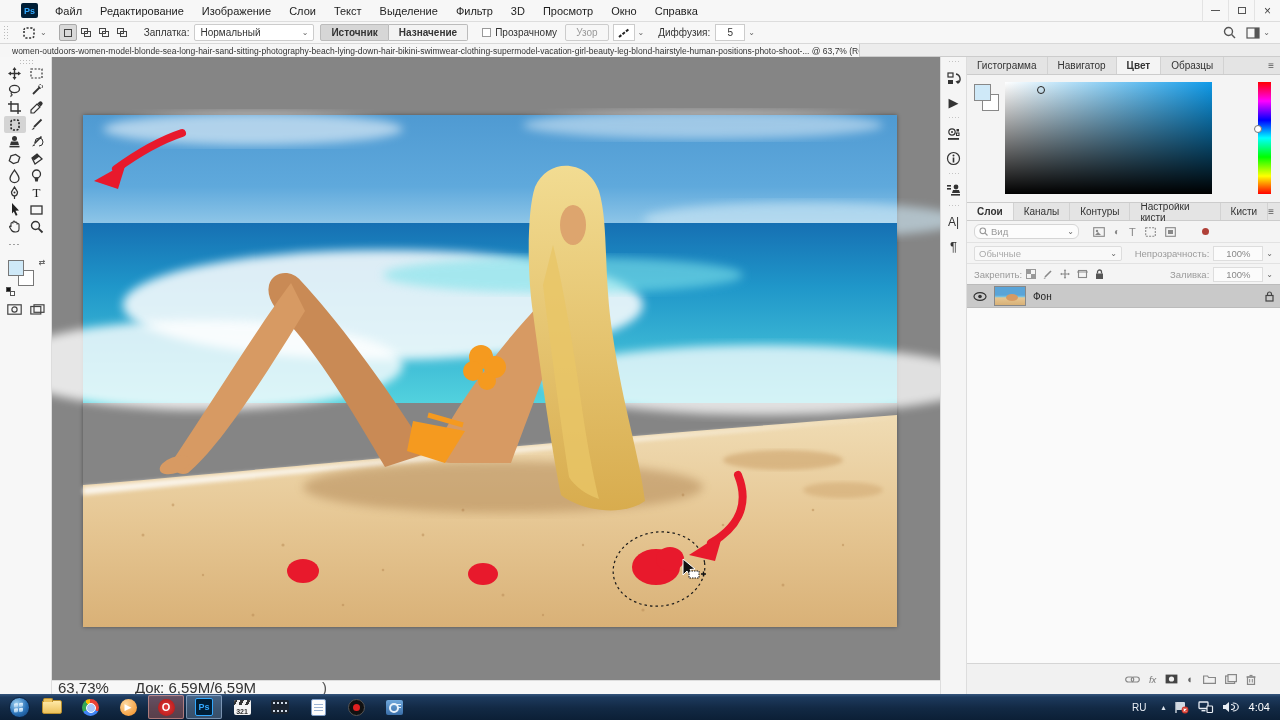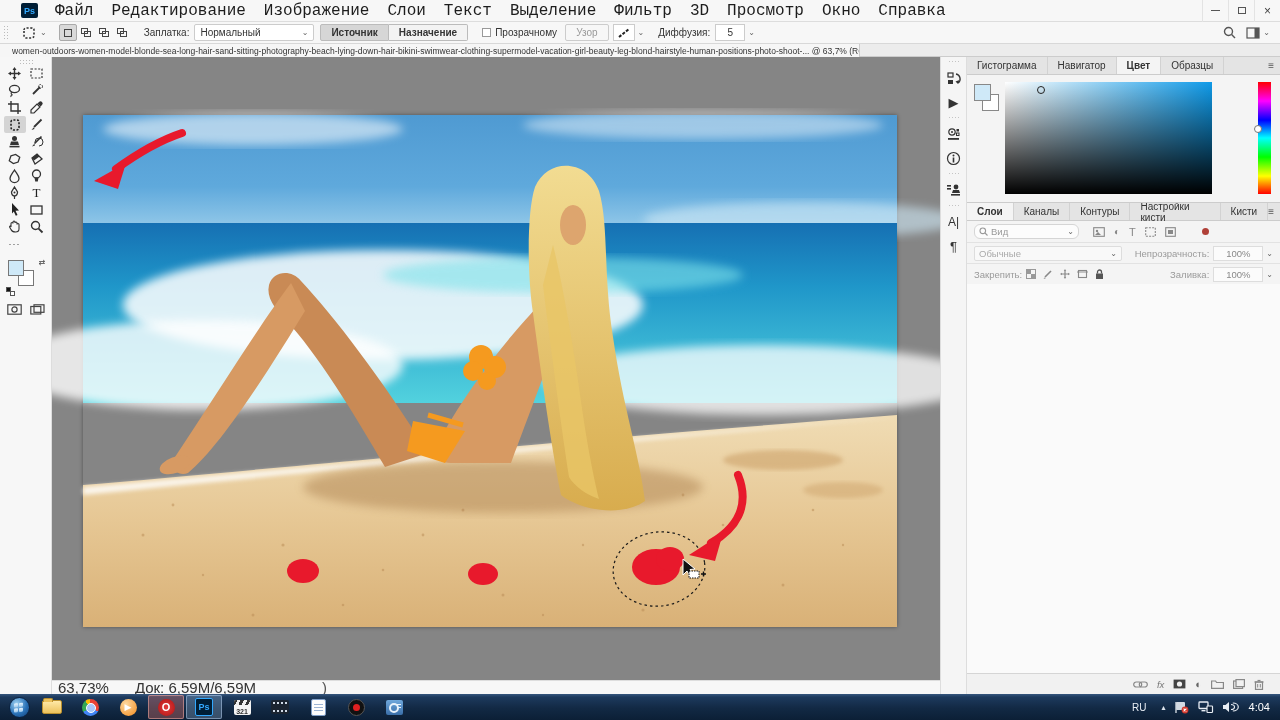--- a/index.html
+++ b/index.html
@@ -2,21 +2,21 @@
 <html><head>
 <meta charset="utf-8">
 <style>
   * { margin:0; padding:0; box-sizing:border-box; }
   html,body { width:1280px; height:720px; overflow:hidden; }
   body { font-family:"Liberation Sans","DejaVu Sans",sans-serif; font-size:11px; color:#222; background:#fff; position:relative; }
 
   
   .menubar { position:absolute; left:0; top:0; width:1280px; height:22px; background:#f7f7f7; border-bottom:1px solid #ddd; display:flex; align-items:center; }
   .pslogo { width:17px; height:15px; background:#001e36; color:#31a8ff; font-size:9px; font-weight:bold; display:flex; align-items:center; justify-content:center; margin:0 8px 0 21px; border-radius:2px; }
-  .menuitem { padding:0 9px; line-height:22px; font-size:16px; color:#1d1d1d; cursor:default;font-family:Liberation Mono, monospace; }
+  .menuitem { padding:0 9px; line-height:22px; font-size:11px; color:#1d1d1d; cursor:default; }
   .wincontrols { margin-left:auto; display:flex; height:22px; }
   .winbtn { width:26px; height:22px; display:flex; align-items:center; justify-content:center; color:#444; font-size:12px; border-left:1px solid #e3e3e3; }
   .minglyph { width:9px; height:1px; background:#555; }
   .restglyph { width:8px; height:7px; border:1px solid #555; position:relative; background:#f7f7f7; }
   .restglyph:before { content:""; position:absolute; left:2px; top:-3px; width:8px; height:7px; border:1px solid #555; z-index:-1; }
 
   
   .optionsbar { position:absolute; left:0; top:22px; width:1280px; height:22px; background:#f7f7f7; border-bottom:1px solid #d8d8d8; display:flex; align-items:center; font-size:10px; color:#333; }
   .grip { width:7px; height:16px; margin:0 3px; background-image:radial-gradient(#bbb 1px, transparent 1px); background-size:3px 3px; }
   .toolpreset { display:flex; align-items:center; padding:1px 4px; margin-left:4px; }
@@ -97,21 +97,21 @@
   .ficons { display:flex; gap:9px; margin-left:14px; color:#888; align-items:center; }
   .fdot { width:7px; height:7px; border-radius:50%; background:#b04038; margin-left:26px; }
   .blendsel { width:148px; height:15px; background:#f9f9f9; border:1px solid #ddd; border-radius:2px; display:flex; align-items:center; justify-content:space-between; padding:0 4px; color:#aaa; }
   .pvbox { height:15px; width:50px; background:#fbfbfb; border:1px solid #ddd; display:flex; align-items:center; justify-content:center; color:#888; margin-left:4px; }
   .lockicons { display:flex; gap:7px; margin-left:4px; align-items:center; color:#999; }
   .layerrow { height:24px; background:#c9c9c9; display:flex; align-items:center; gap:7px; padding:0 6px; border-top:1px solid #bbb; border-bottom:1px solid #bbb; }
   .thumb { width:32px; height:20px; border:1px solid #888; background:linear-gradient(to bottom,#5aa4d8 45%,#7ec7e0 55%,#e6c692 60%,#d8b177); position:relative; }
   .thumb:after { content:""; position:absolute; left:11px; top:7px; width:12px; height:7px; background:#d79a63; border-radius:50%; }
   .layername { font-size:10px; color:#222; }
   .layerempty { flex:1; background:#fafafa; }
-  .lbottom { height:21px; background:#f1f1f1; border-top:1px solid #d5d5d5; display:flex; align-items:center; justify-content:flex-end; gap:9px; padding-right:16px; color:#777; }
+  .lbottom { height:31px; background:#f1f1f1; border-top:1px solid #d5d5d5; display:flex; align-items:center; justify-content:flex-end; gap:9px; padding-right:24px; color:#777; }
   .fxtxt { font-style:italic; font-size:9.5px; color:#777; }
 
   
   .taskbar { position:absolute; left:0; top:694px; width:1280px; height:26px; background:linear-gradient(to bottom,#35567e 0%,#1d3a5d 12%,#122944 55%,#0c1f36 100%); display:flex; align-items:center; }
   .startorb { width:26px; height:24px; margin-left:6px; display:flex; align-items:center; justify-content:center; }
   .orb { width:21px; height:21px; border-radius:50%; background:radial-gradient(circle at 35% 30%, #9fd2f2, #2a72b8 55%, #123e73); border:1px solid #0a2242; display:flex; align-items:center; justify-content:center; }
   .flag { width:10px; height:9px; display:grid; grid-template-columns:4px 4px; grid-template-rows:4px 4px; gap:1px; transform:skewY(-6deg); }
   .flag i { background:linear-gradient(#eaf6ff,#9cc8ec); border-radius:1px; }
   .tbicon { width:36px; height:24px; margin-left:2px; display:flex; align-items:center; justify-content:center; border-radius:2px; }
   .tbicon.active { background:rgba(170,200,235,.28); box-shadow:inset 0 0 0 1px rgba(200,225,255,.45); }
@@ -625,20 +625,32 @@
           </svg>
         <svg width="9" height="11" viewBox="0 0 9 11">
             <rect x="1" y="4.5" width="7" height="5.5" fill="#555"></rect>
             <path d="M2.5,4.5 V3 a2,2 0 0 1 4,0 V4.5" fill="none" stroke="#555" stroke-width="1.3"></path>
           </svg>
       </div>
       <span style="margin-left:auto">Заливка:</span>
       <div class="pvbox">100%</div>
       <span class="chev">⌄</span>
     </div>
+    <div class="layerrow">
+      <svg width="14" height="9" viewBox="0 0 14 9">
+          <ellipse cx="7" cy="4.5" rx="6" ry="3.8" fill="none" stroke="#333" stroke-width="1.2"></ellipse>
+          <circle cx="7" cy="4.5" r="1.8" fill="#333"></circle>
+        </svg>
+      <div class="thumb"></div>
+      <span class="layername">Фон</span>
+      <svg width="9" height="11" viewBox="0 0 9 11" style="margin-left:auto">
+          <rect x="1" y="4.5" width="7" height="5.5" fill="none" stroke="#444" stroke-width="1.2"></rect>
+          <path d="M2.5,4.5 V3 a2,2 0 0 1 4,0 V4.5" fill="none" stroke="#444" stroke-width="1.2"></path>
+        </svg>
+    </div>
     <div class="layerempty"></div>
     <div class="lbottom">
       <svg width="15" height="9" viewBox="0 0 15 9">
           <rect x="0.7" y="2" width="8" height="5" rx="2.5" fill="none" stroke="#888" stroke-width="1.2"></rect>
           <rect x="6.3" y="2" width="8" height="5" rx="2.5" fill="none" stroke="#888" stroke-width="1.2"></rect>
         </svg>
       <span class="fxtxt">fx</span>
       <svg width="13" height="10" viewBox="0 0 13 10">
           <rect x="0.6" y="0.6" width="11.8" height="8.8" fill="#444"></rect>
           <circle cx="6.5" cy="5" r="2.6" fill="#f1f1f1"></circle>

